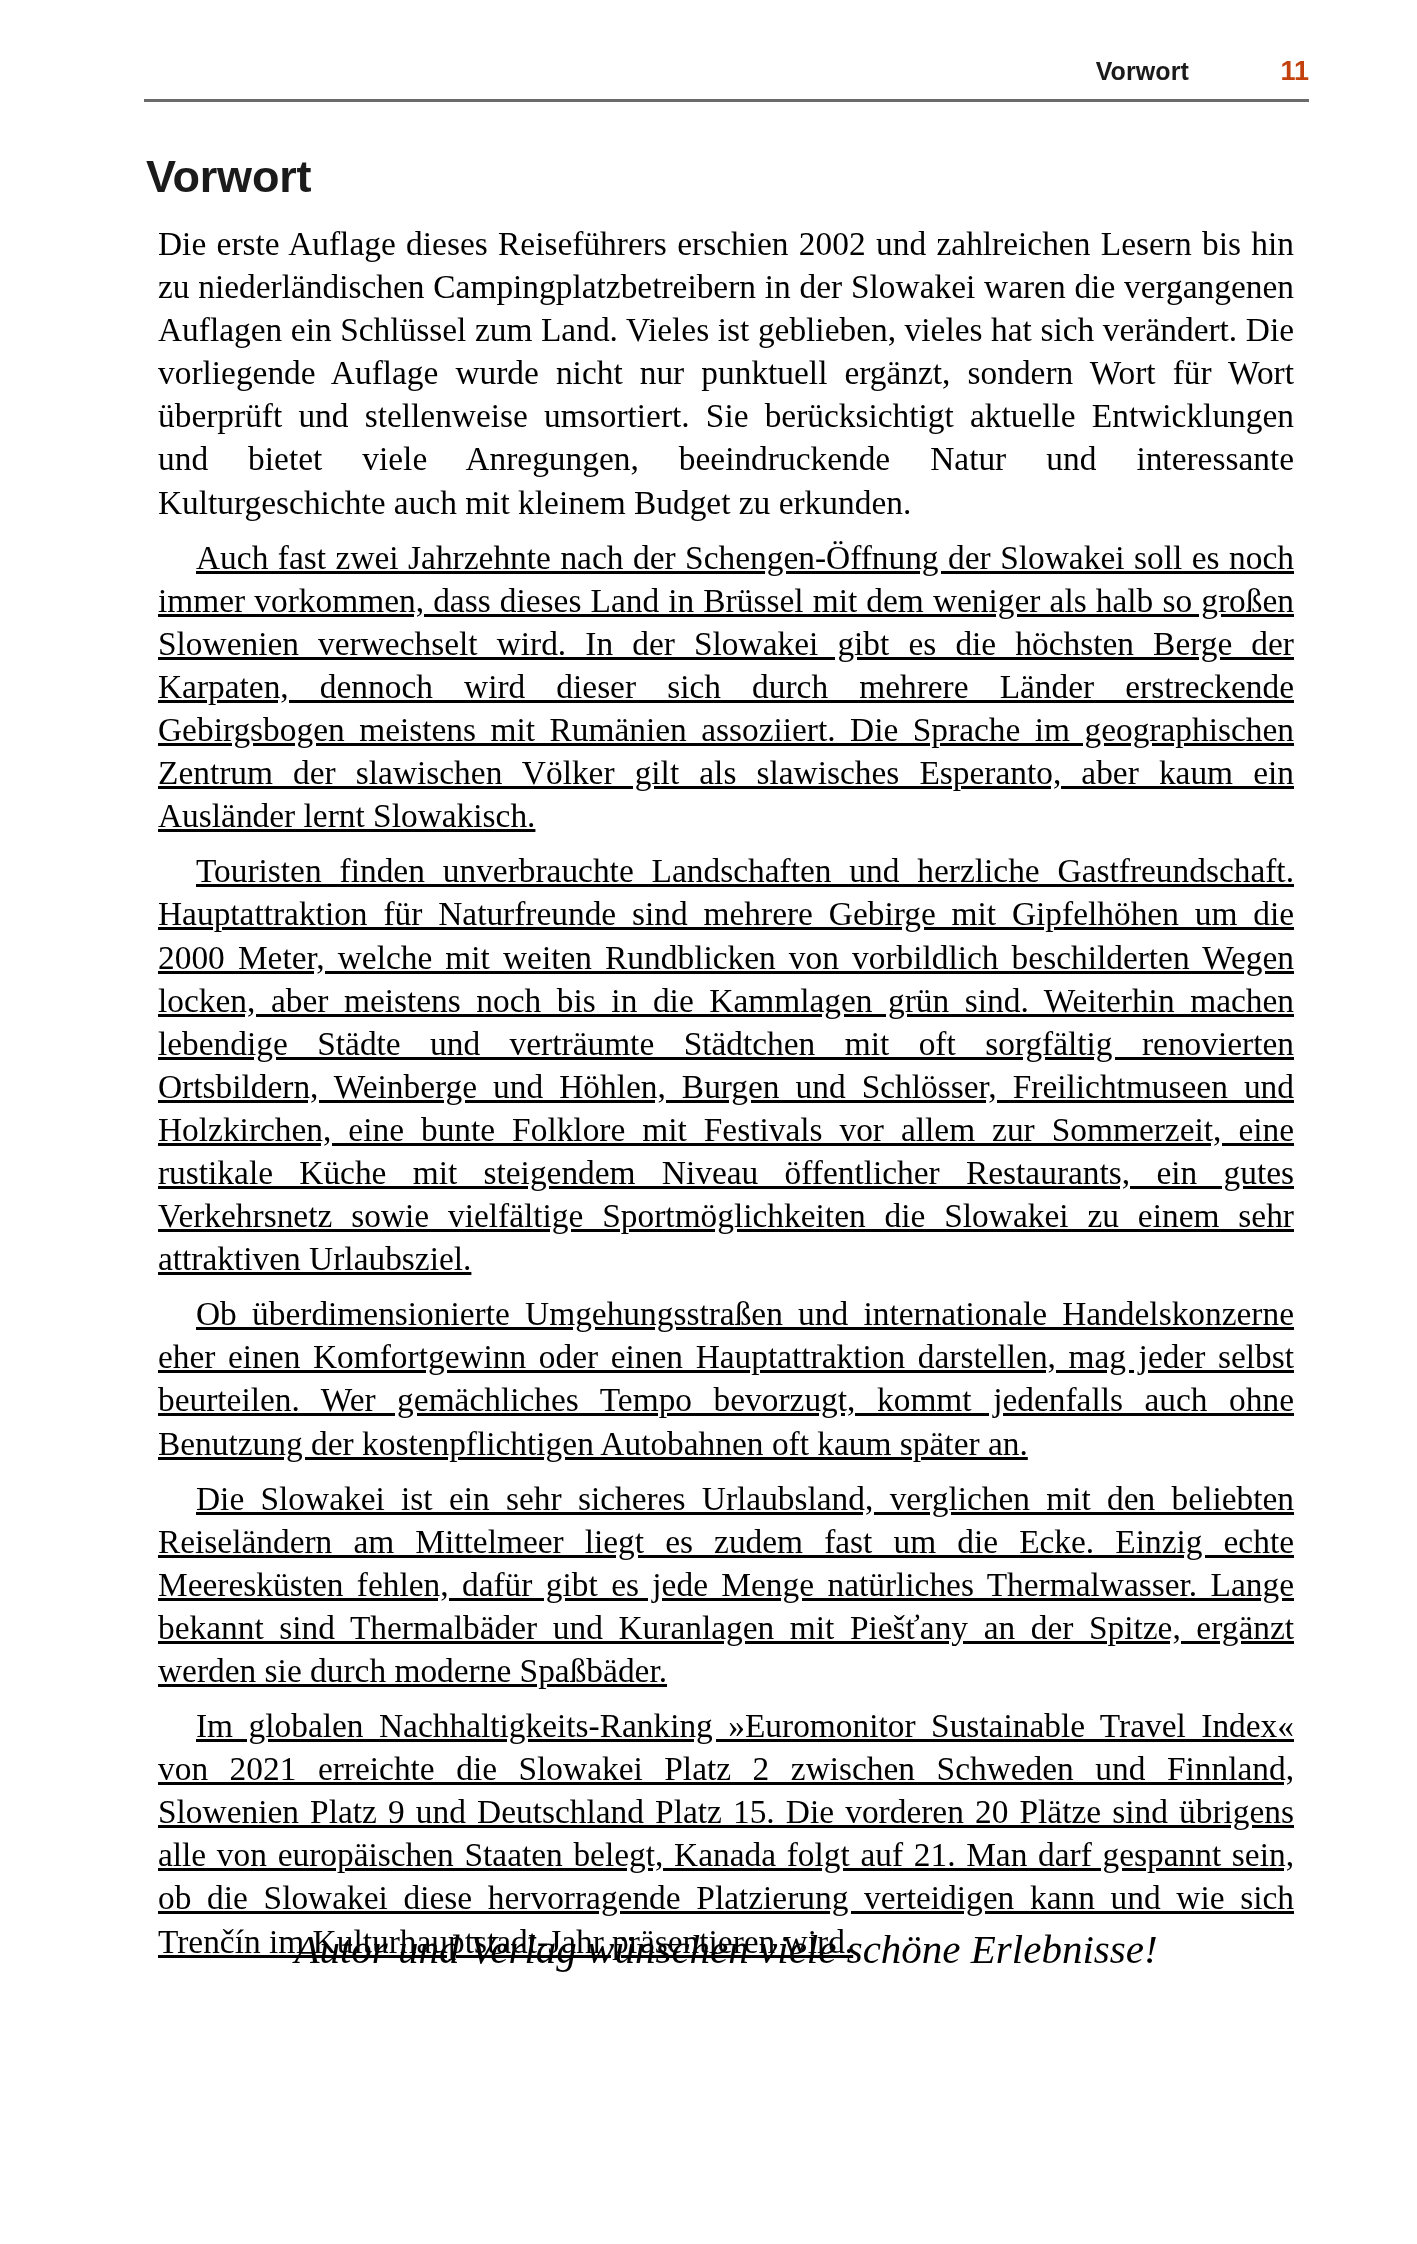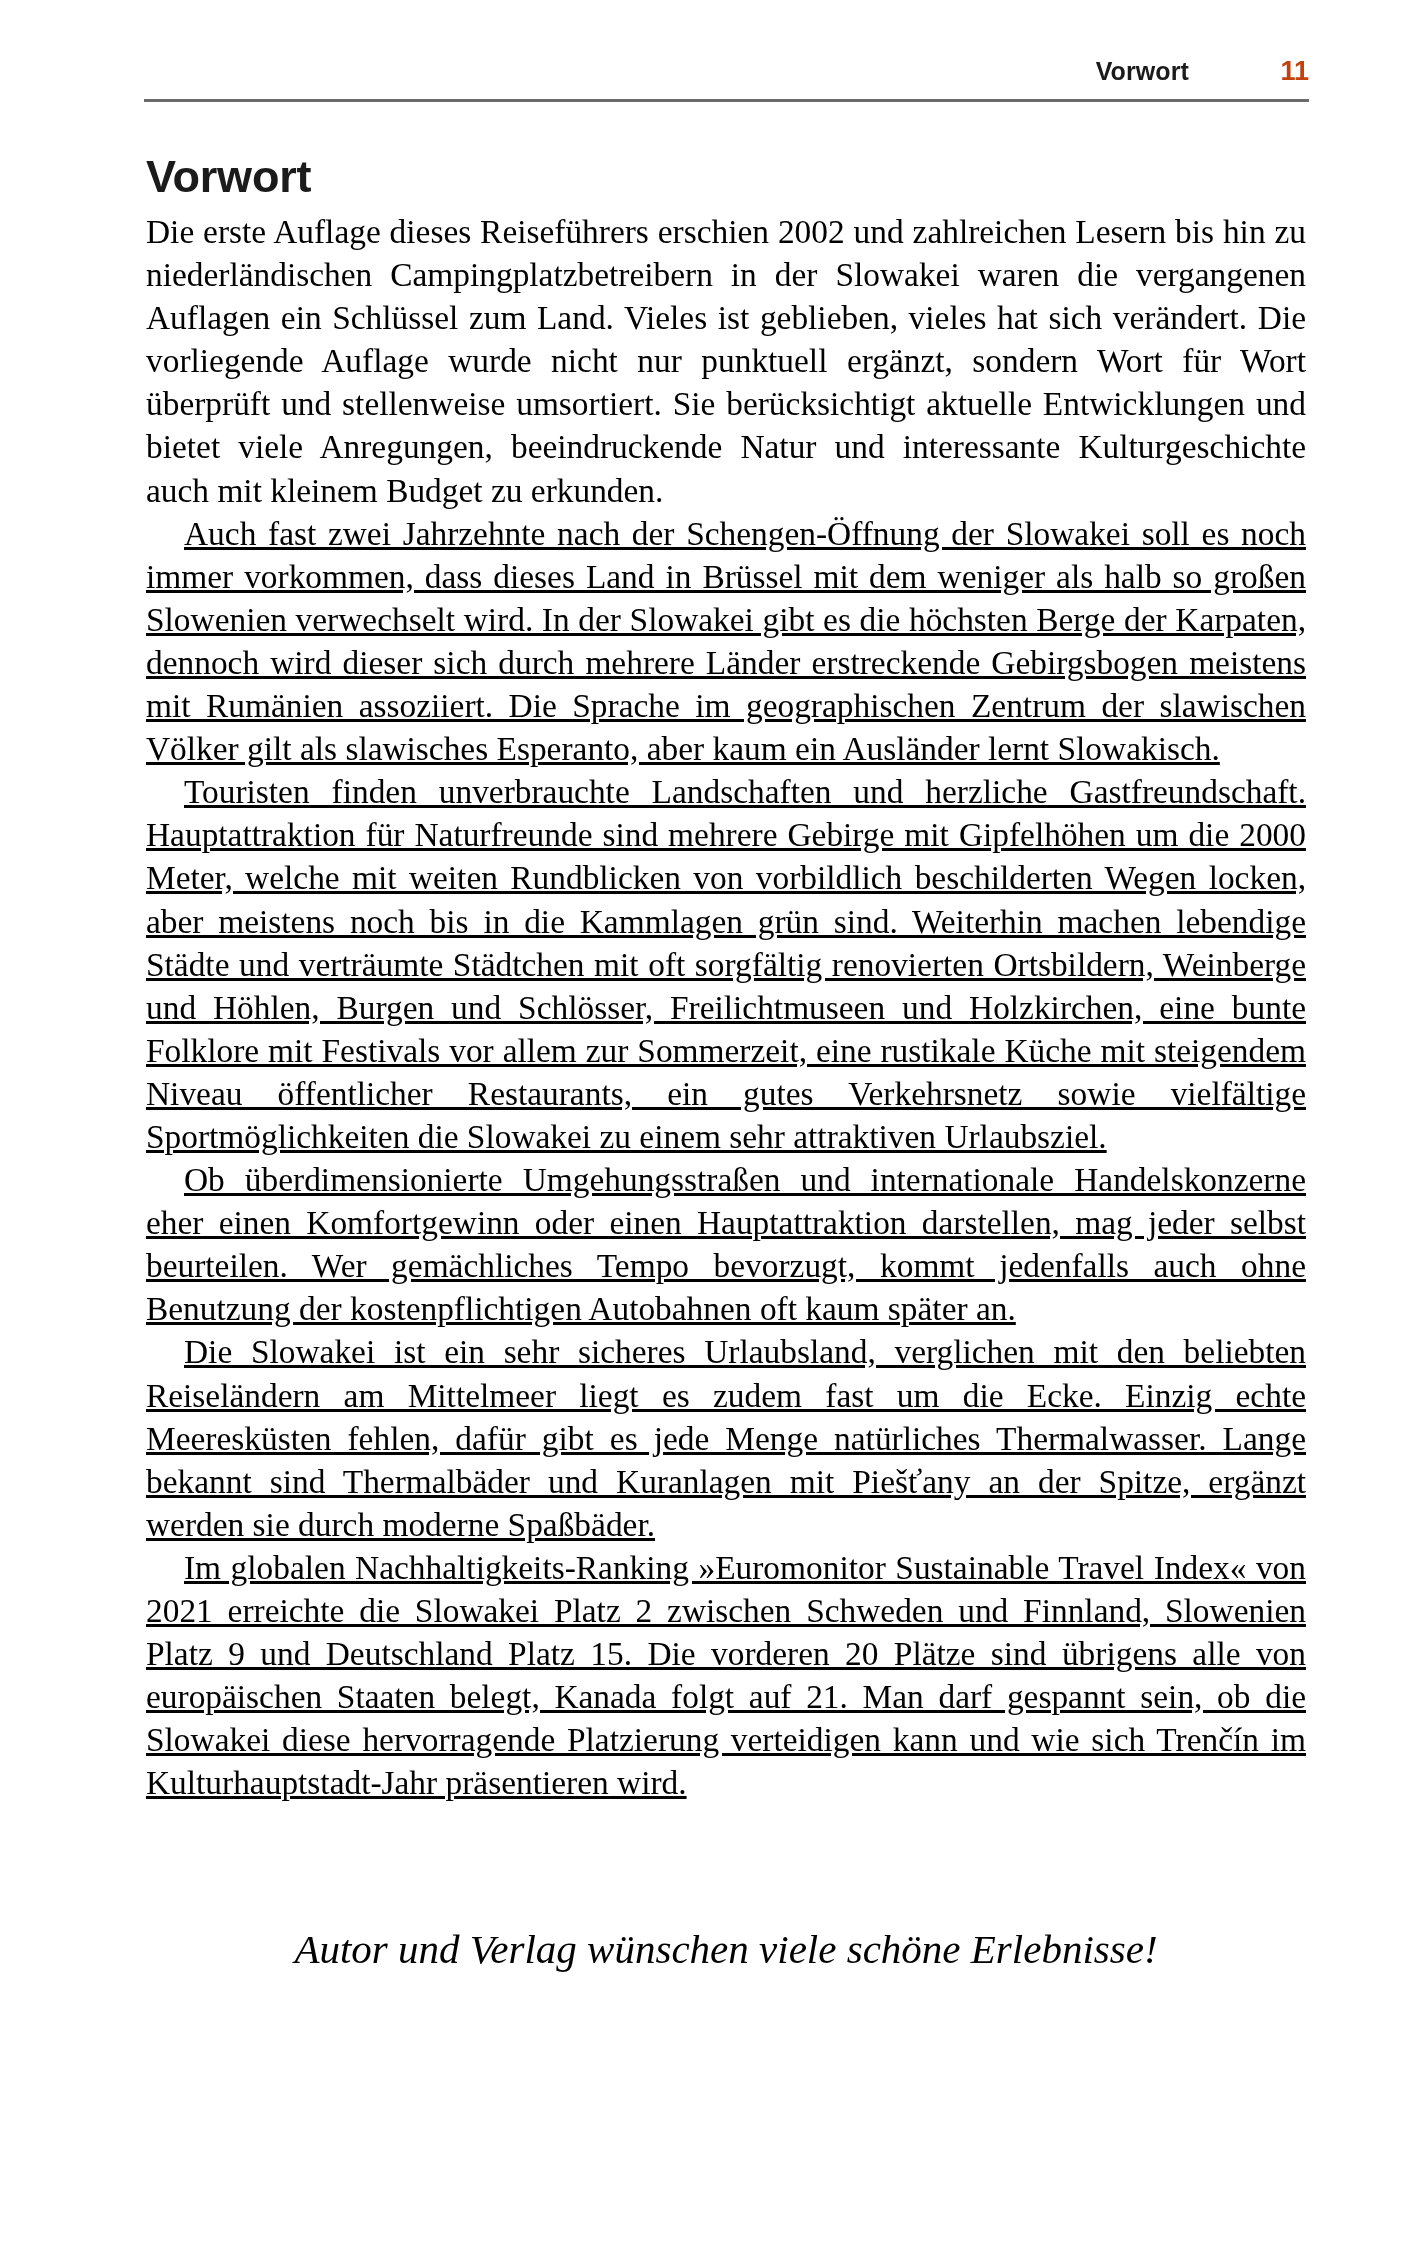--- a/index.html
+++ b/index.html
@@ -83,21 +83,21 @@
     left: 128px;
     top: 210px;
     width: 1160px;
     font-size: 33.4px;
     line-height: 43.1px;
     text-align: justify;
     text-justify: inter-word;
     hyphens: manual;
   }
   .body-text p {
-    margin: 0;
+    margin: 12px;
     text-indent: 0;
   }
   .body-text p.indent {
     text-indent: 38px;
     text-decoration: underline;
   }
 
   .closing {
     position: absolute;
     left: 128px;

